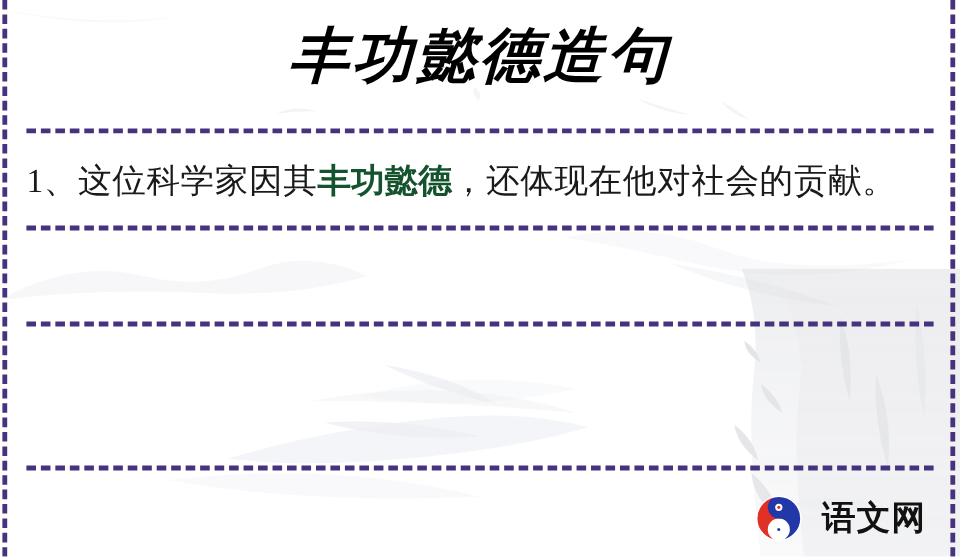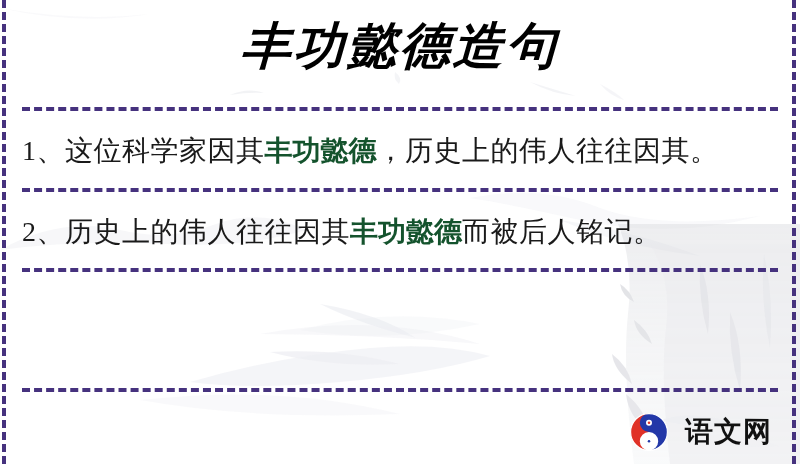--- a/index.html
+++ b/index.html
@@ -175,26 +175,23 @@
   <div class="vrule" id="vrule-right"></div>
 
   <div class="hrule" id="sep-0" style="top:107px;"></div>
   <div class="hrule" id="sep-1" style="top:188px;"></div>
   <div class="hrule" id="sep-2" style="top:268px;"></div>
   <div class="hrule" id="sep-3" style="top:388px;"></div>
 
   <div id="title">丰功懿德造句</div>
 
   <div class="sentence" id="sentence-1">
-    <span>1、</span><span>这位科学家因其</span><span class="idiom">丰功懿德</span><span>，历史上的伟人往往因其。</span>
+    <span>1、</span><span>这位科学家因其</span><span class="idiom">丰功懿德</span><span>，还体现在他对社会的贡献。</span>
   </div>
 
-  <div class="sentence" id="sentence-2">
-    <span>2、</span><span>历史上的伟人往往因其</span><span class="idiom">丰功懿德</span><span>而被后人铭记。</span>
-  </div>
 
 
   <div id="logo">
     <svg id="logo-mark" viewBox="0 0 100 100">
       <circle cx="50" cy="50" r="46" fill="#ffffff"></circle>
       <path d="M50 4 A46 46 0 0 0 50 96 A23 23 0 0 1 50 50 A23 23 0 0 0 50 4 Z" fill="#e03127"></path>
       <path d="M50 4 A46 46 0 0 1 50 96 A23 23 0 0 0 50 50 A23 23 0 0 1 50 4 Z" fill="#2338a8"></path>
       <circle cx="50" cy="27" r="7.5" fill="#ffffff"></circle>
       <circle cx="50" cy="73" r="7.5" fill="#ffffff"></circle>
       <circle cx="50" cy="27" r="3.2" fill="#e03127"></circle>

